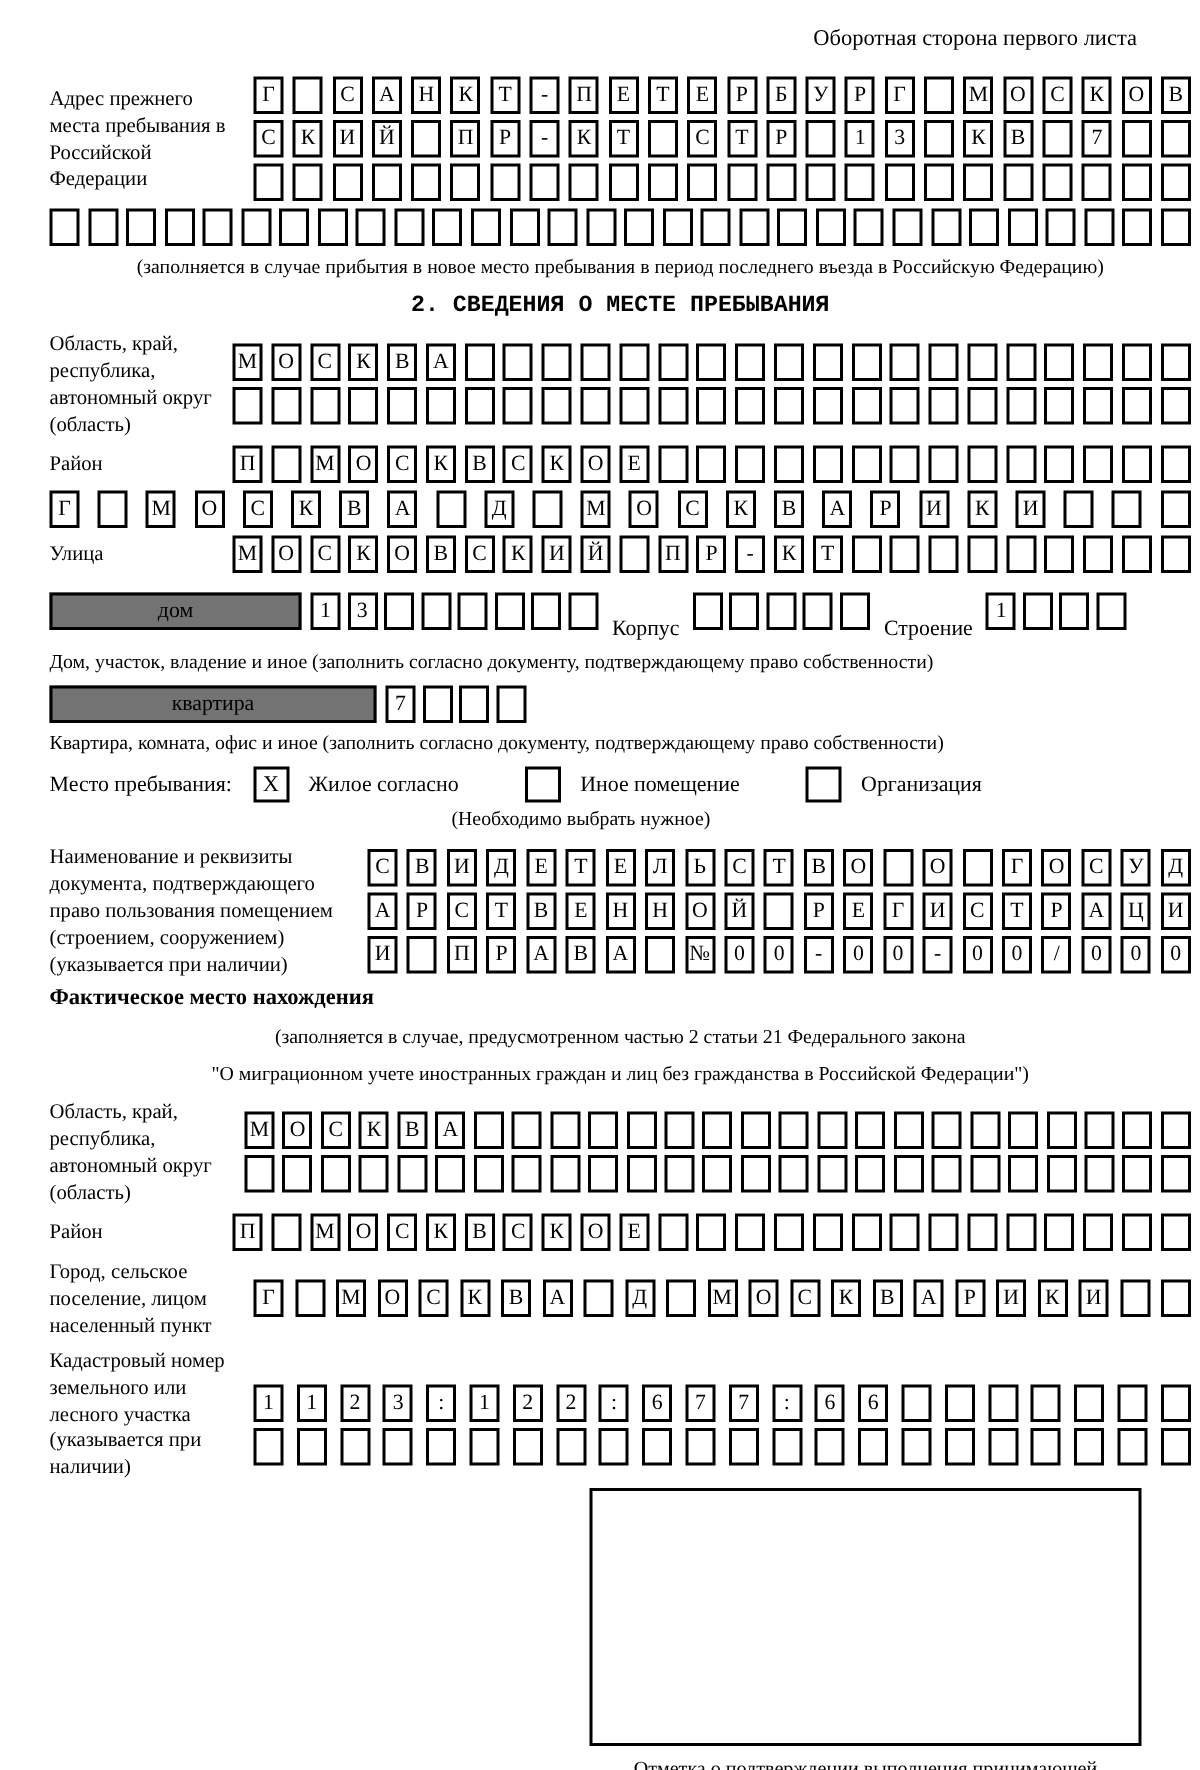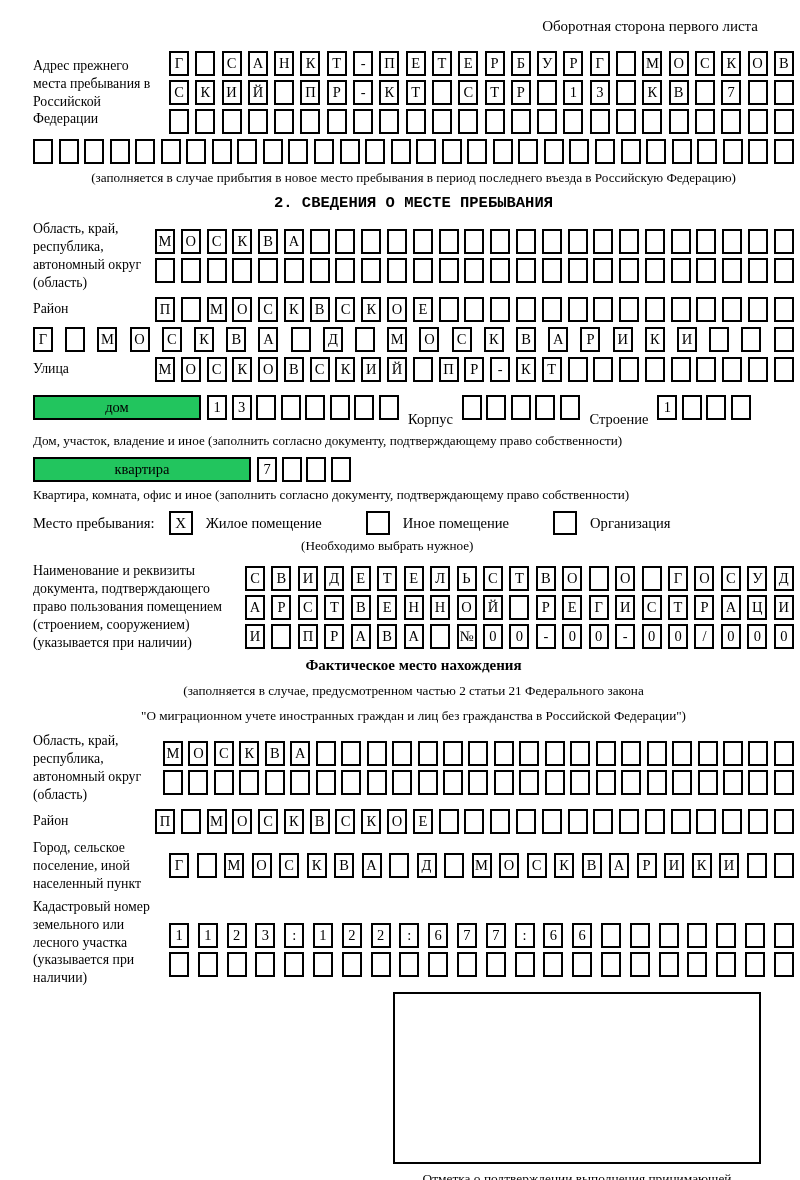--- a/index.html
+++ b/index.html
@@ -10,25 +10,25 @@
   .flabel{font-size:13.8px;line-height:1.3;padding-right:6px;box-sizing:border-box;flex-shrink:0;}
   .fgrid{flex:1;display:flex;flex-direction:column;gap:4px;min-width:0;}
   .cellrow{display:flex;justify-content:space-between;}
   .cell{width:20px;height:25px;border:2px solid #000;box-sizing:border-box;display:flex;
         align-items:center;justify-content:center;font-size:14.5px;flex-shrink:0;background:#fff;}
   .fullgrid{margin:0 0 5px 0;}
   .caption{font-size:13.2px;line-height:1.3;margin:1px 0 8px;}
   .caption.center{text-align:center;}
   .caption.cb-note{margin-left:268px;margin-top:0;}
   .sec-title{text-align:center;font-weight:bold;font-size:15.5px;margin:8px 0 8px;font-family:Liberation Mono, monospace;}
-  .center-title{text-align:center;font-weight:bold;font-size:15px;margin:0 0 8px;}
+  .center-title{text-align:left;font-weight:bold;font-size:15px;margin:0 0 8px;}
   .house-row{display:flex;align-items:center;margin:2px 0 4px;}
   .house-row .cell{margin-right:4.5px;}
   .wide-box{border:2px solid #000;height:25px;box-sizing:border-box;display:flex;align-items:center;
-            justify-content:center;font-size:14.5px;flex-shrink:0;margin-right:6px;background:#22c55e;}
+            justify-content:center;font-size:14.5px;flex-shrink:0;margin-right:6px;background:#737373;}
   .inline-label{font-size:14.5px;padding:0 9px 0 5px;white-space:nowrap;margin-top:24px;}
   .cb-row{display:flex;align-items:center;font-size:14.6px;margin:7px 0 2px;}
   .cb-opt{display:flex;align-items:center;margin-left:14px;}
   .cb-opt + .cb-opt{margin-left:44px;}
   .cb{width:24px;height:24px;border:2px solid #000;box-sizing:border-box;display:flex;align-items:center;
       justify-content:center;font-size:15px;margin-right:13px;flex-shrink:0;background:#fff;}
   .stamp-wrap{width:434px;margin-left:auto;margin-top:2px;}
   .stamp-box{width:368px;height:172px;border:2px solid #000;box-sizing:border-box;margin:0 auto 6px;background:#fff;}
   .stamp-caption{font-size:13.4px;line-height:1.4;text-align:center;white-space:pre-line;}
 </style>
@@ -337,21 +337,21 @@
       <span class="cell">7</span>
       <span class="cell"></span>
       <span class="cell"></span>
       <span class="cell"></span>
     </div>
     <div class="caption left">Квартира, комната, офис и иное (заполнить согласно документу, подтверждающему право собственности)</div>
     <div class="cb-row">
       <span class="cb-prefix">Место пребывания:</span>
       <span class="cb-opt">
         <span class="cb">X</span>
-        <span class="cb-label">Жилое помещение</span>
+        <span class="cb-label">Жилое согласно</span>
       </span>
       <span class="cb-opt">
         <span class="cb"></span>
         <span class="cb-label">Иное помещение</span>
       </span>
       <span class="cb-opt">
         <span class="cb"></span>
         <span class="cb-label">Организация</span>
       </span>
     </div>
@@ -518,21 +518,21 @@
           <span class="cell"></span>
           <span class="cell"></span>
           <span class="cell"></span>
           <span class="cell"></span>
           <span class="cell"></span>
           <span class="cell"></span>
         </div>
       </div>
     </div>
     <div class="field">
-      <div class="flabel" style="width: 136px;">Город, сельское поселение, иной населенный пункт</div>
+      <div class="flabel" style="width: 136px;">Город, сельское поселение, лицом населенный пункт</div>
       <div class="fgrid">
         <div class="cellrow">
           <span class="cell">Г</span>
           <span class="cell"></span>
           <span class="cell">М</span>
           <span class="cell">О</span>
           <span class="cell">С</span>
           <span class="cell">К</span>
           <span class="cell">В</span>
           <span class="cell">А</span>

